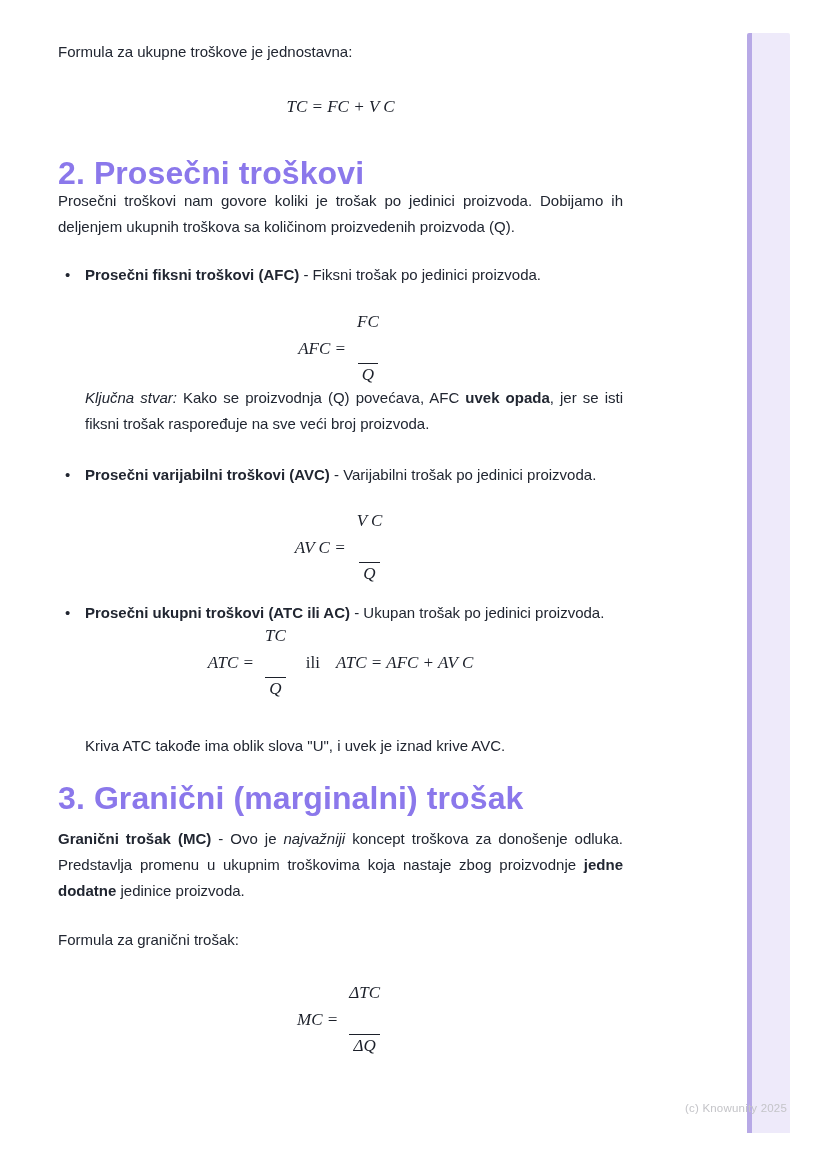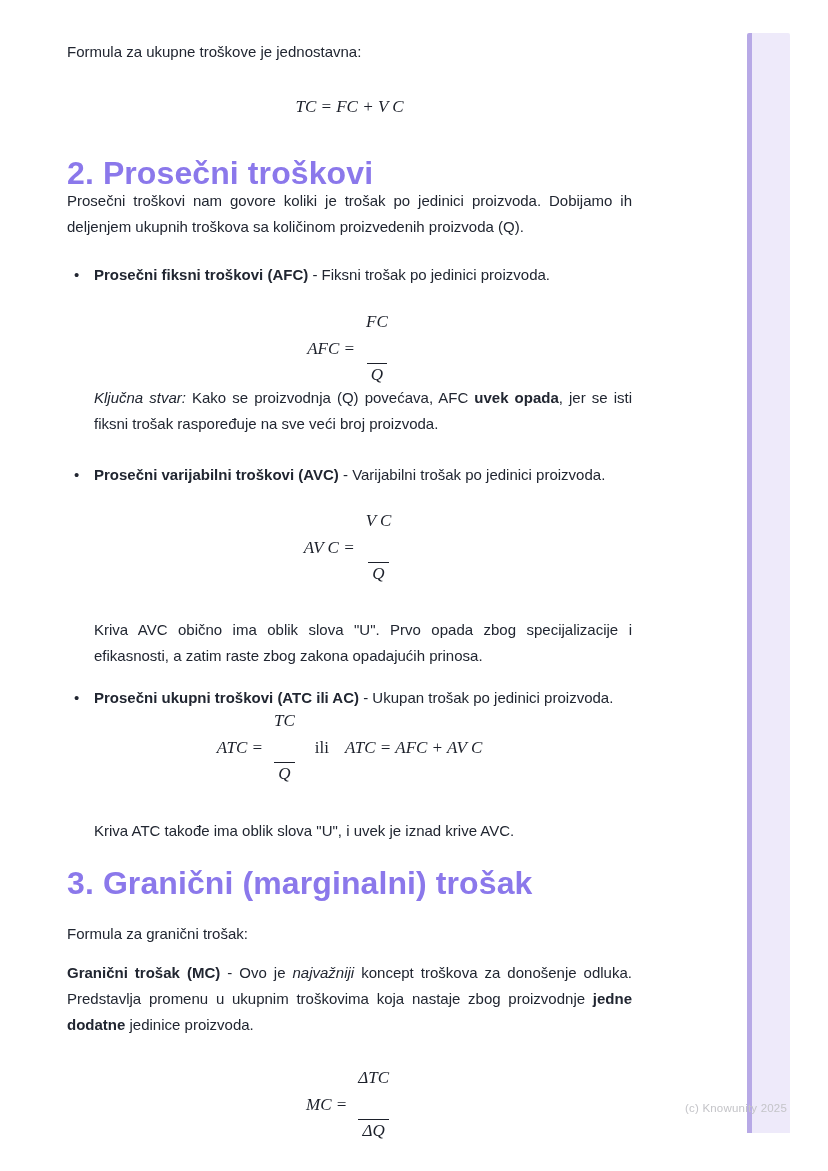--- a/index.html
+++ b/index.html
@@ -34,21 +34,21 @@
     line-height: 14px;
     color: #c4c4c8;
     letter-spacing: 0.2px;
     z-index: 3;
     white-space: nowrap;
     text-align: right;
   }
 
   .content {
     position: absolute;
-    left: 67px;
+    left: 58px;
     top: 0;
     width: 565px;
     color: #212631;
     font-size: 15px;
     line-height: 26px;
     z-index: 2;
   }
 
   .para { margin: 0; text-align: justify; }
   .m-intro   { margin-top: 39px; }
@@ -164,46 +164,45 @@
     </div>
 
     <div class="formula m-favc">
       <span class="f-lhs">AV C =</span>
       <span class="frac">
         <span class="num">V C</span>
         <span class="den">Q</span>
       </span>
     </div>
 
-    <p class="para indent m-note2">Kriva AVC obično ima oblik slova "U". Prvo opada zbog specijalizacije i efikasnosti, a zatim raste zbog zakona opadajućih prinosa.</p>
 
     <div class="bullet m-li3">
       <span class="b">Prosečni ukupni troškovi (ATC ili AC)</span><span> - Ukupan trošak po jedinici proizvoda.</span>
     </div>
 
     <div class="formula m-fatc">
       <span class="f-lhs">ATC =</span>
       <span class="frac">
         <span class="num">TC</span>
         <span class="den">Q</span>
       </span>
       <span class="f-conn">ili</span>
       <span class="f-rhs">ATC = AFC + AV C</span>
     </div>
 
     <p class="para indent m-note3">Kriva ATC takođe ima oblik slova "U", i uvek je iznad krive AVC.</p>
 
     <h2 class="heading m-h3">3. Granični (marginalni) trošak</h2>
-
-    <p class="para m-p4">Formula za granični trošak:</p>
 
     <p class="para m-p3">
       <span class="b">Granični trošak (MC)</span><span> - Ovo je </span><span class="i">najvažniji</span><span> koncept troškova za donošenje odluka. Predstavlja promenu u ukupnim troškovima koja nastaje zbog proizvodnje </span><span class="b">jedne dodatne</span><span> jedinice proizvoda.</span>
     </p>
 
+    <p class="para m-p4">Formula za granični trošak:</p>
+
     <div class="formula m-fmc">
       <span class="f-lhs">MC =</span>
       <span class="frac">
         <span class="num">ΔTC</span>
         <span class="den">ΔQ</span>
       </span>
     </div>
 
   </div>
 

